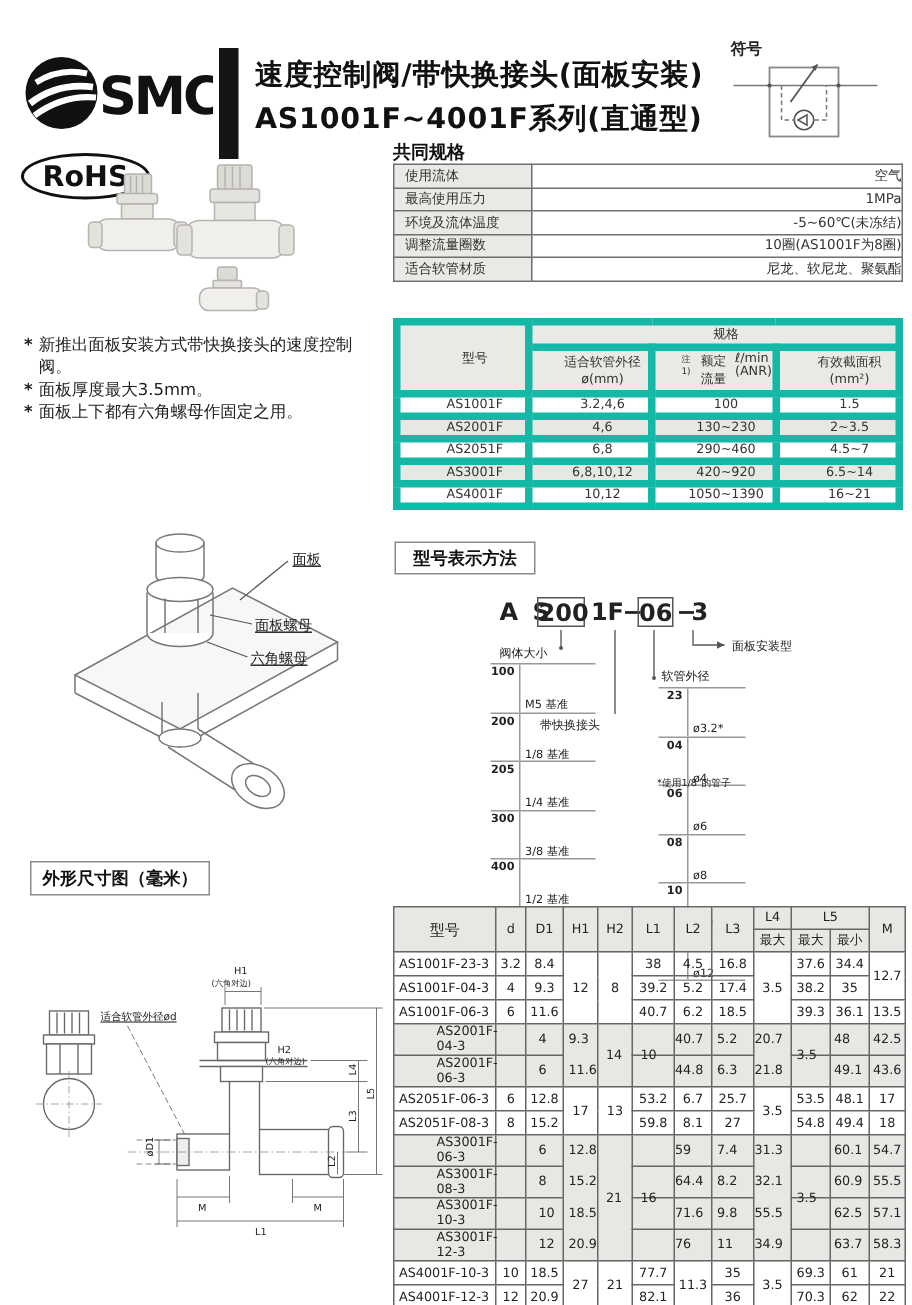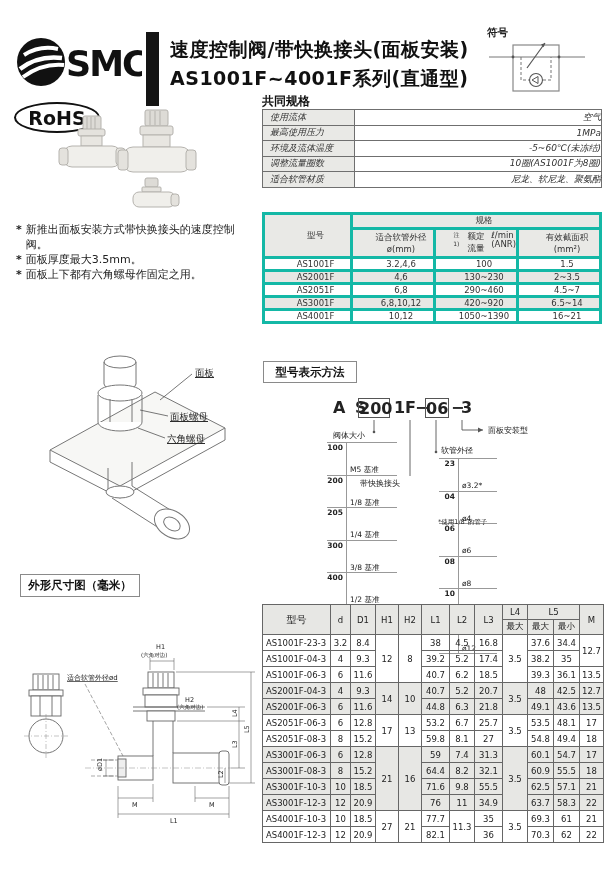--- a/index.html
+++ b/index.html
@@ -22,27 +22,27 @@
   .feat .bullet { font-weight:bold; }
 
   
   .sec-box { position:absolute; border:1.5px solid #8a8a8a; background:#fff; display:flex; align-items:center;
              justify-content:center; font-size:11.5px; font-weight:bold; color:#111; }
 
   .h-small { position:absolute; font-size:12px; font-weight:bold; color:#111; }
 
   
   table { border-collapse:collapse; }
-  .common-table { position:absolute; left:262px; top:109px; width:340px; table-layout:fixed;font-style:italic; }
+  .common-table { position:absolute; left:262px; top:109px; width:340px; table-layout:fixed; }
   .common-table th, .common-table td { border:1px solid #6f6f6f; font-size:9px; height:15.5px; font-weight:normal; color:#333; }
   .common-table th { background:#e9e9e6; text-align:left; padding-left:7px; width:92px; }
   .common-table td { text-align:right; }
 
   .spec-table { position:absolute; left:262px; top:212px; width:340px; table-layout:fixed; }
-  .spec-table th, .spec-table td { border:3px solid #14b8a6; font-size:8.5px; color:#333;padding-left:16px; }
+  .spec-table th, .spec-table td { border:5px solid #14b8a6; font-size:8.5px; color:#333;padding-left:16px; }
   .spec-table th { background:#e9e9e6; font-weight:normal; height:11px; }
   .spec-table td { text-align:center; height:11.5px; }
   .spec-table tr.shade td { background:#e7e7e4; }
   .flow-head { display:flex; align-items:flex-start; justify-content:center; gap:3px; padding:1px 0; }
   .note-sup { font-size:6px; }
   .stack { text-align:left; line-height:9px; }
   .notes { position:absolute; left:262px; top:306px; font-size:8.5px; color:#333; line-height:11.5px; }
 
   
   .md { position:absolute; left:255px; top:390px; width:353px; height:180px; }
@@ -54,21 +54,21 @@
   .mini-num { width:20px; font-weight:bold; text-align:right; padding-right:3px; border-right:1px solid #999; }
   .mini-val { padding-left:3px;margin-top:22px; }
   .mini-note { position:absolute; font-size:6.5px; color:#222; }
 
   
   .dim-table { position:absolute; left:262px; top:604px; width:342px; table-layout:fixed; }
   .dim-table th, .dim-table td { border:1px solid #666; font-size:8.5px; color:#222; }
   .dim-table th { background:#e7e7e4; font-weight:normal; height:15px; }
   .dim-table td { text-align:center; height:16px; }
   .dim-table td.model-cell { text-align:left; padding-left:3px; }
-  .dim-table tr.shade td { background:#e7e7e4; }
+  .dim-table tr.shade td { background:#e7e7e4;padding-left:28px; }
 
   svg text { font-family:"DejaVu Sans","Liberation Sans",sans-serif; }
 </style>
 </head>
 <body>
 
 <div class="page">
 
   <svg class="abs" style="left:14px;top:33px" width="128" height="58" viewBox="0 0 128 58">
     <circle cx="27" cy="29" r="24" fill="#111"></circle>

